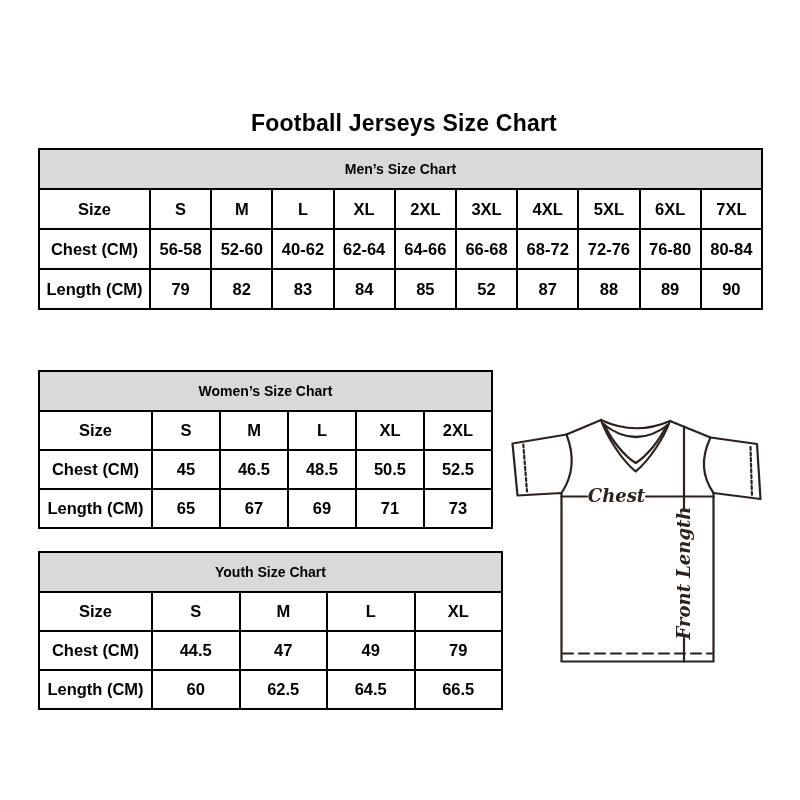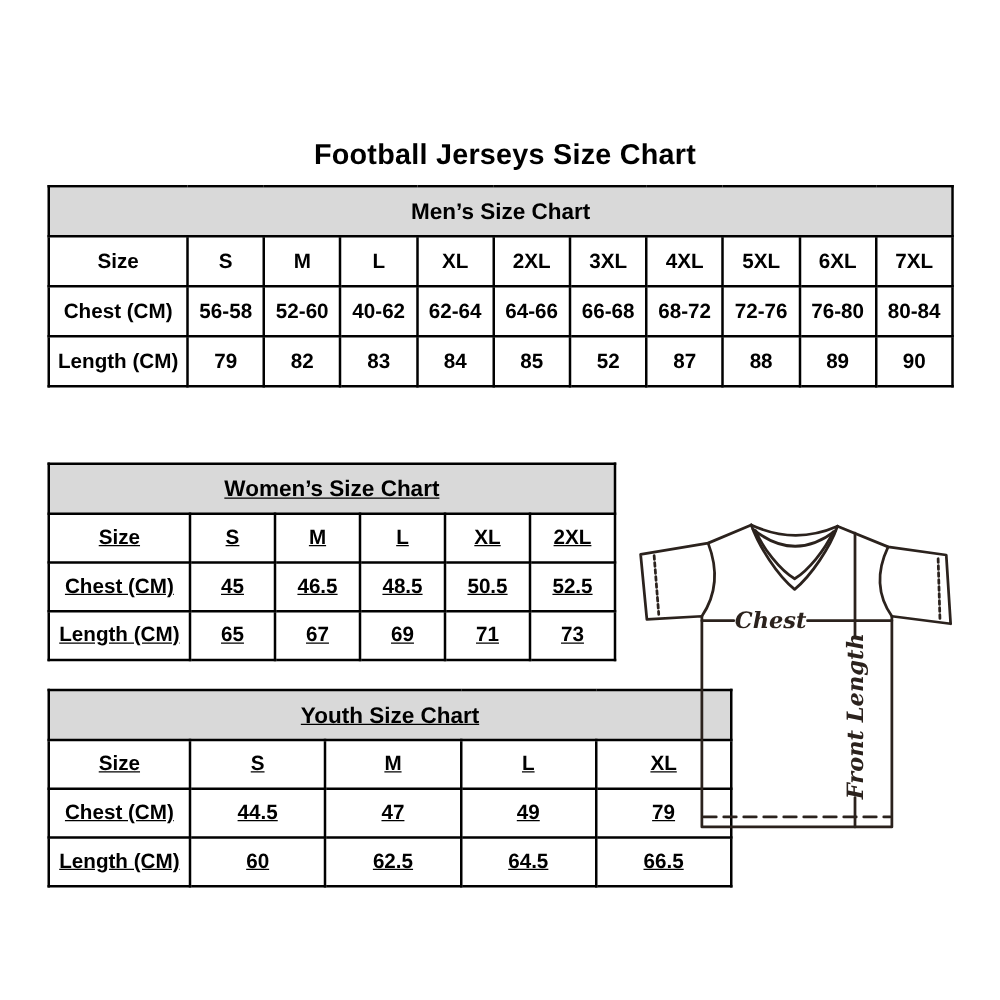--- a/index.html
+++ b/index.html
@@ -14,28 +14,28 @@
   table.size-table{
     position:absolute;border-collapse:collapse;table-layout:fixed;background:#fff;
   }
   .size-table td{
     border:2px solid var(--table-border,#000);
     text-align:center;vertical-align:middle;
     font-weight:bold;font-size:16.5px;padding:0;white-space:nowrap;overflow:hidden;
   }
   .size-table td.tbl-header{
     background:var(--table-header-bg,#d9d9d9);
-    font-size:18px;
+    font-size:14px;
   }
   table.men{left:38px;top:148px;width:725px;}
   table.men tr{height:40px;}
   table.men col.c0{width:111px;}
   table.women{left:38px;top:370px;width:455px;}
-  table.youth{left:38px;top:551px;width:548px;}
-  table.women tr,table.youth tr{height:39px;text-decoration:underline;}
+  table.youth{left:38px;top:551px;width:465px;}
+  table.women tr,table.youth tr{height:39px;}
   table.women tr.hdr,table.youth tr.hdr{height:40px;}
   table.women col.c0,table.youth col.c0{width:113px;}
   .jersey-diagram{position:absolute;left:500px;top:400px;width:280px;height:280px;}
   .jersey-diagram svg{display:block;}
   .jersey-diagram text{
     font-family:"DejaVu Serif",serif;font-style:italic;font-weight:bold;
     fill:var(--jersey-outline,#2b221d);
   }
 </style>
 </head>

